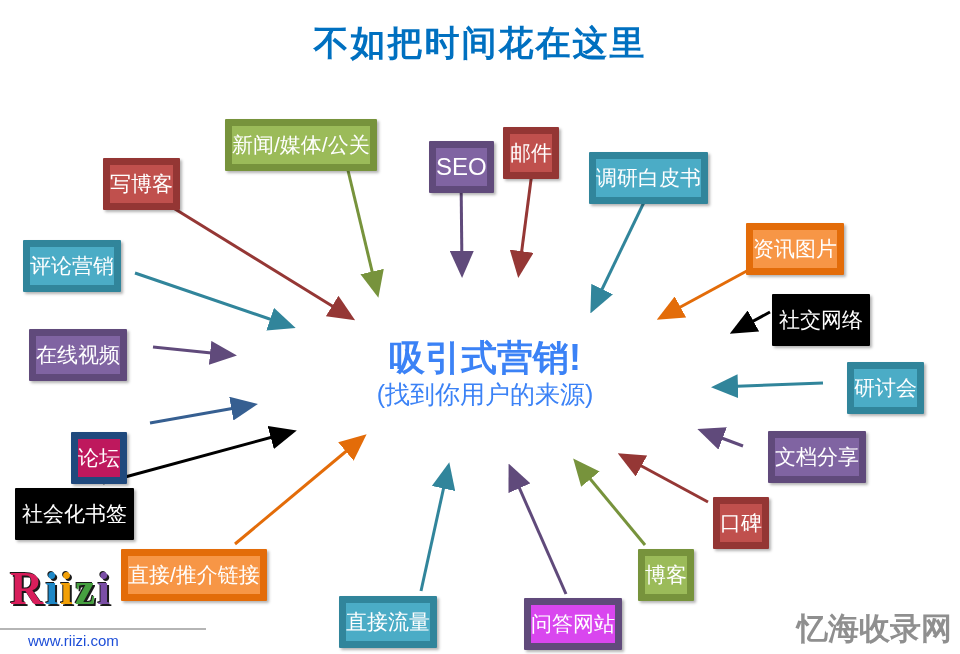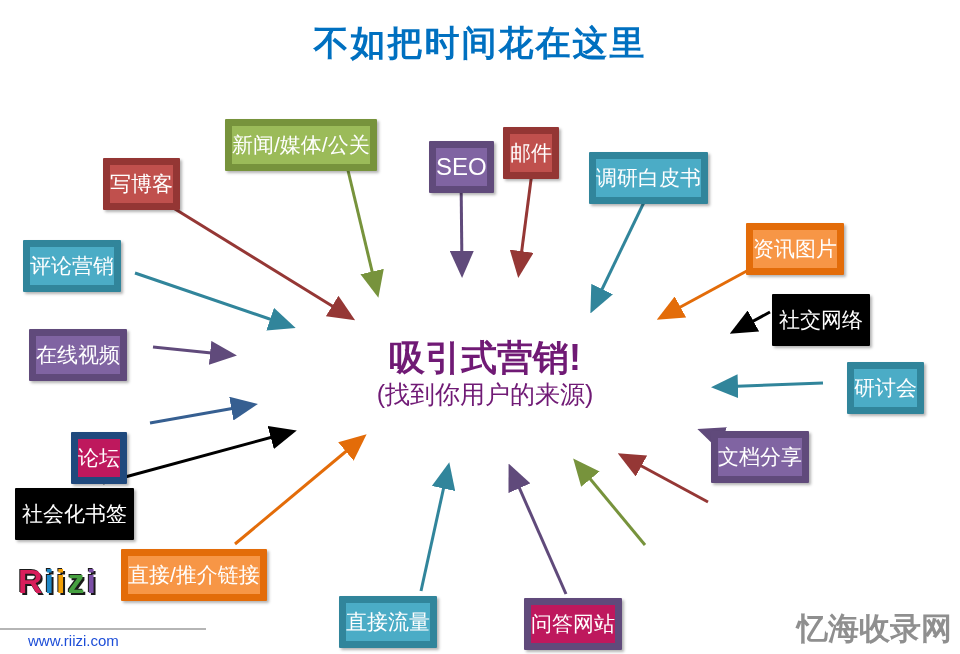--- a/index.html
+++ b/index.html
@@ -4,24 +4,24 @@
 <style>
   html,body{margin:0;padding:0;background:#fff;}
   body{font-family:"Liberation Sans","DejaVu Sans",sans-serif;}
   .slide{position:relative;width:960px;height:654px;background:#fff;overflow:hidden;}
   .title{position:absolute;top:20px;left:0;width:100%;text-align:center;
          font-size:35px;font-weight:bold;letter-spacing:2px;}
   .arrows{position:absolute;top:0;left:0;pointer-events:none;}
   .node{position:absolute;padding:5px 0;font-size:21px;color:#fff;
         border:7px solid #be185d;white-space:nowrap;border-radius:1px;
         box-shadow:2px 2px 3px rgba(0,0,0,0.30);}
-  .center-text{position:absolute;left:290px;top:336px;width:390px;text-align:center;color:#701a75;}
+  .center-text{position:absolute;left:290px;top:336px;width:390px;text-align:center;color:#3b82f6;}
   .center-text .l1{font-size:36px;font-weight:bold;line-height:1.2;}
   .center-text .l2{font-size:25px;line-height:1.2;}
-  .logo{position:absolute;left:18px;top:562px;font-size:34px;font-weight:bold;letter-spacing:2px;}
+  .logo{position:absolute;left:10px;top:562px;font-size:46px;font-weight:bold;letter-spacing:2px;font-family:Liberation Serif, serif;}
   .logo span{text-shadow:2px 2px 0 #1a1a1a, -1px -1px 0 #1a1a1a;}
   .logo-line{position:absolute;left:0;top:628px;width:206px;height:2px;background:#b5b5b5;}
   .logo-url{position:absolute;left:28px;top:632px;font-size:15px;color:#1d4ed8;}
   .watermark{position:absolute;right:8px;top:608px;font-size:31px;font-weight:bold;color:#8f8f8f;}
 </style>
 </head>
 <body>
 
 <div class="slide">
 
@@ -72,22 +72,24 @@
   </svg>
 
   <div class="node" style="left: 103px; top: 158px; background-color: rgb(192, 80, 77); border-color: rgb(148, 54, 52);">写博客</div>
   <div class="node" style="left: 225px; top: 119px; background-color: rgb(155, 187, 89); border-color: rgb(119, 147, 60);">新闻/媒体/公关</div>
   <div class="node" style="left: 429px; top: 126px; font-size: 24px; background-color: rgb(128, 100, 162); border-color: rgb(96, 74, 123); margin-top: 15px;">SEO</div>
   <div class="node" style="left: 503px; top: 127px; background-color: rgb(192, 80, 77); border-color: rgb(148, 54, 52);">邮件</div>
   <div class="node" style="left: 589px; top: 152px; background-color: rgb(75, 172, 198); border-color: rgb(49, 133, 155);">调研白皮书</div>
   <div class="node" style="left: 746px; top: 223px; background-color: rgb(247, 150, 70); border-color: rgb(227, 108, 9);">资讯图片</div>
   <div class="node" style="left: 772px; top: 294px; background-color: rgb(0, 0, 0); border-color: rgb(0, 0, 0);">社交网络</div>
   <div class="node" style="left: 828px; top: 362px; background-color: rgb(75, 172, 198); border-color: rgb(49, 133, 155); margin-left: 19px;">研讨会</div>
-  <div class="node" style="left: 711px; top: 431px; background-color: rgb(128, 100, 162); border-color: rgb(96, 74, 123);">文档分享</div>
-  <div class="node" style="left: 524px; top: 598px; background-color: #be185d; border-color: rgb(96, 74, 123);">问答网站</div>
+  <div class="node" style="left: 768px; top: 431px; background-color: rgb(128, 100, 162); border-color: rgb(96, 74, 123);">文档分享</div>
+  <div class="node" style="left: 713px; top: 497px; background-color: rgb(192, 80, 77); border-color: rgb(148, 54, 52);">口碑</div>
+  <div class="node" style="left: 638px; top: 549px; background-color: rgb(155, 187, 89); border-color: rgb(119, 147, 60);">博客</div>
+  <div class="node" style="left: 524px; top: 598px; background-color: #d946ef; border-color: rgb(96, 74, 123);">问答网站</div>
   <div class="node" style="left: 339px; top: 596px; background-color: rgb(75, 172, 198); border-color: rgb(49, 133, 155);">直接流量</div>
   <div class="node" style="left: 121px; top: 549px; background-color: rgb(247, 150, 70); border-color: rgb(227, 108, 9);">直接/推介链接</div>
   <div class="node" style="left: 15px; top: 488px; background-color: rgb(0, 0, 0); border-color: rgb(0, 0, 0);">社会化书签</div>
   <div class="node" style="left: 71px; top: 432px; background-color: #be185d; border-color: rgb(31, 73, 125);">论坛</div>
   <div class="node" style="left: 29px; top: 329px; background-color: rgb(128, 100, 162); border-color: rgb(96, 74, 123);">在线视频</div>
   <div class="node" style="left: 23px; top: 240px; background-color: rgb(75, 172, 198); border-color: rgb(49, 133, 155);">评论营销</div>
 
   <div class="center-text">
     <div class="l1">吸引式营销!</div>
     <div class="l2">(找到你用户的来源)</div>

